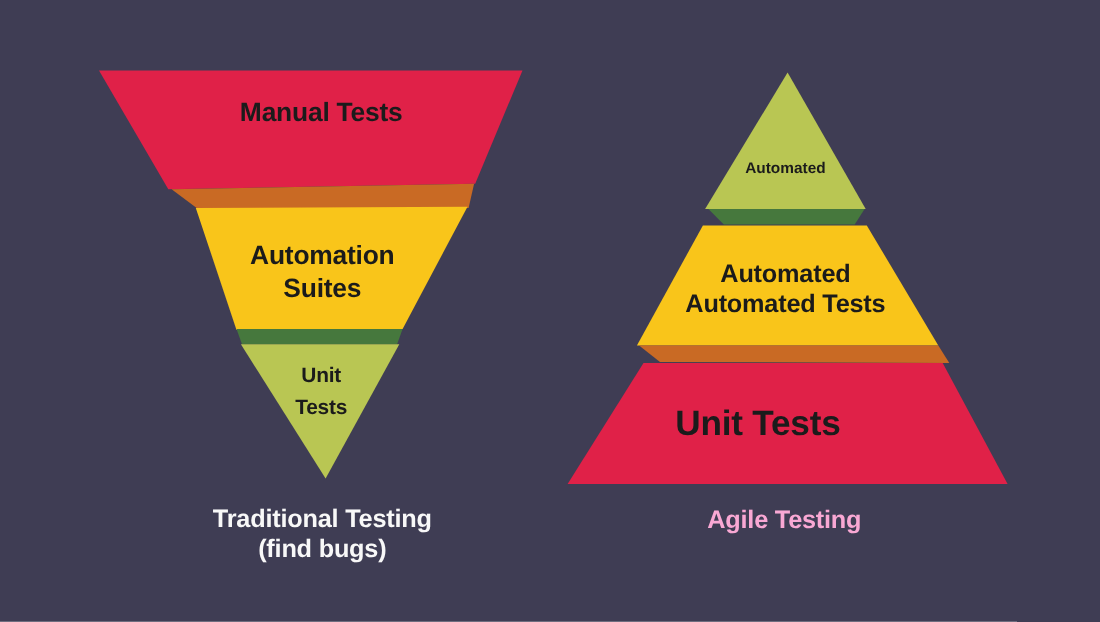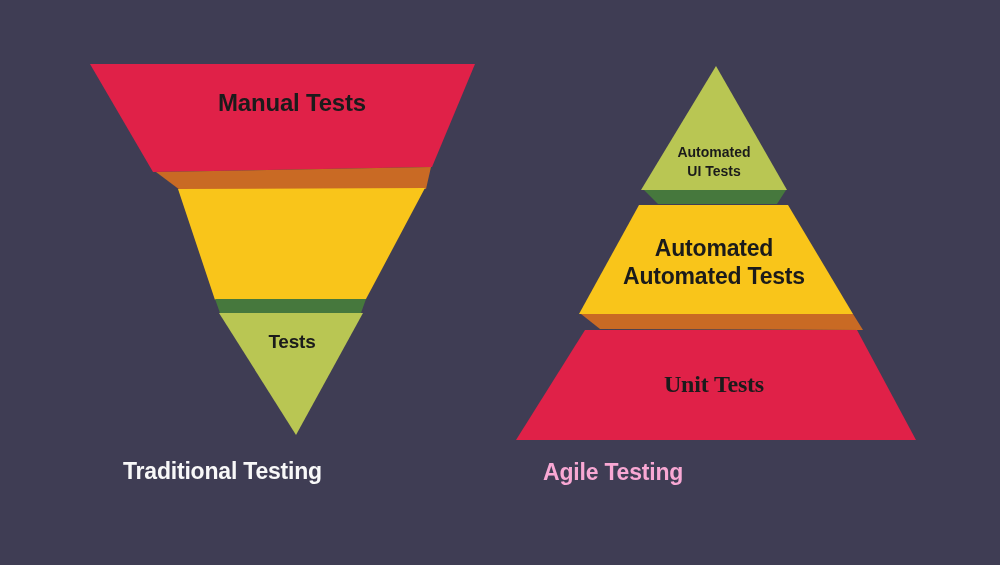--- a/index.html
+++ b/index.html
@@ -15,24 +15,24 @@
     text-align:center;
     font-weight:700;
     letter-spacing:-0.2px;
   }
   .label span{display:block;}
   .lbl-manual     {left:152px;top:89px; width:280px;font-size:24px;line-height:28px;}
   .lbl-automation {left:153px;top:218px;width:280px;font-size:24px;line-height:30px;}
   .lbl-unit-left  {left:212px;top:327px;width:160px;font-size:19px;line-height:29px;}
   .lbl-auto-ui    {left:634px;top:143px;width:160px;font-size:14px;line-height:19px;letter-spacing:0;}
   .lbl-acceptance {left:564px;top:234px;width:300px;font-size:23px;line-height:28px;}
-  .lbl-unit-right {left:594px;top:371px;width:240px;font-size:24px;line-height:26px;font-family:Liberation Serif, serif;}
+  .lbl-unit-right {left:569px;top:371px;width:240px;font-size:32px;line-height:26px;}
   .caption{
     position:absolute;
-    text-align:left;
+    text-align:center;
     font-weight:700;
     letter-spacing:-0.2px;
     font-size:23px;line-height:27px;
   }
   .caption span{display:block;}
   .cap-left {left:123px;top:458px;width:340px;}
   .cap-right{left:543px;top:459px;width:340px;}
 </style>
 </head>
 <body>
@@ -54,30 +54,35 @@
       <polygon points="644,190 786,190 777,204 658,204" fill="#46783D"></polygon>
       <polygon points="639,205 788,205 853,314 579,314" fill="#F9C51A"></polygon>
       <polygon points="581,314 853,314 863,330 600,329" fill="#C96A24"></polygon>
       <polygon points="585,330 857,330 916,440 516,440" fill="#E02148"></polygon>
     </g>
   </svg>
 
   <div class="label lbl-manual" style="color: rgb(27, 27, 27);">
     <span>Manual Tests</span>
   </div>
+  <div class="label lbl-automation" style="color: rgb(27, 27, 27);">
+    <span>Automation</span>
+    <span>Suites</span>
+  </div>
   <div class="label lbl-unit-left" style="color: rgb(27, 27, 27);">
+    <span>Unit</span>
     <span>Tests</span>
   </div>
   <div class="caption cap-left" style="color: rgb(248, 248, 248);">
     <span>Traditional Testing</span>
+    <span>(find bugs)</span>
   </div>
 
   <div class="label lbl-auto-ui" style="color: rgb(27, 27, 27);">
     <span>Automated</span>
-    <span>UI Tests</span>
   </div>
   <div class="label lbl-acceptance" style="color: rgb(27, 27, 27);">
     <span>Automated</span>
     <span>Automated Tests</span>
   </div>
   <div class="label lbl-unit-right" style="color: rgb(27, 27, 27);">
     <span>Unit Tests</span>
   </div>
   <div class="caption cap-right" style="color: #f9a8d4;">
     <span>Agile Testing</span>

